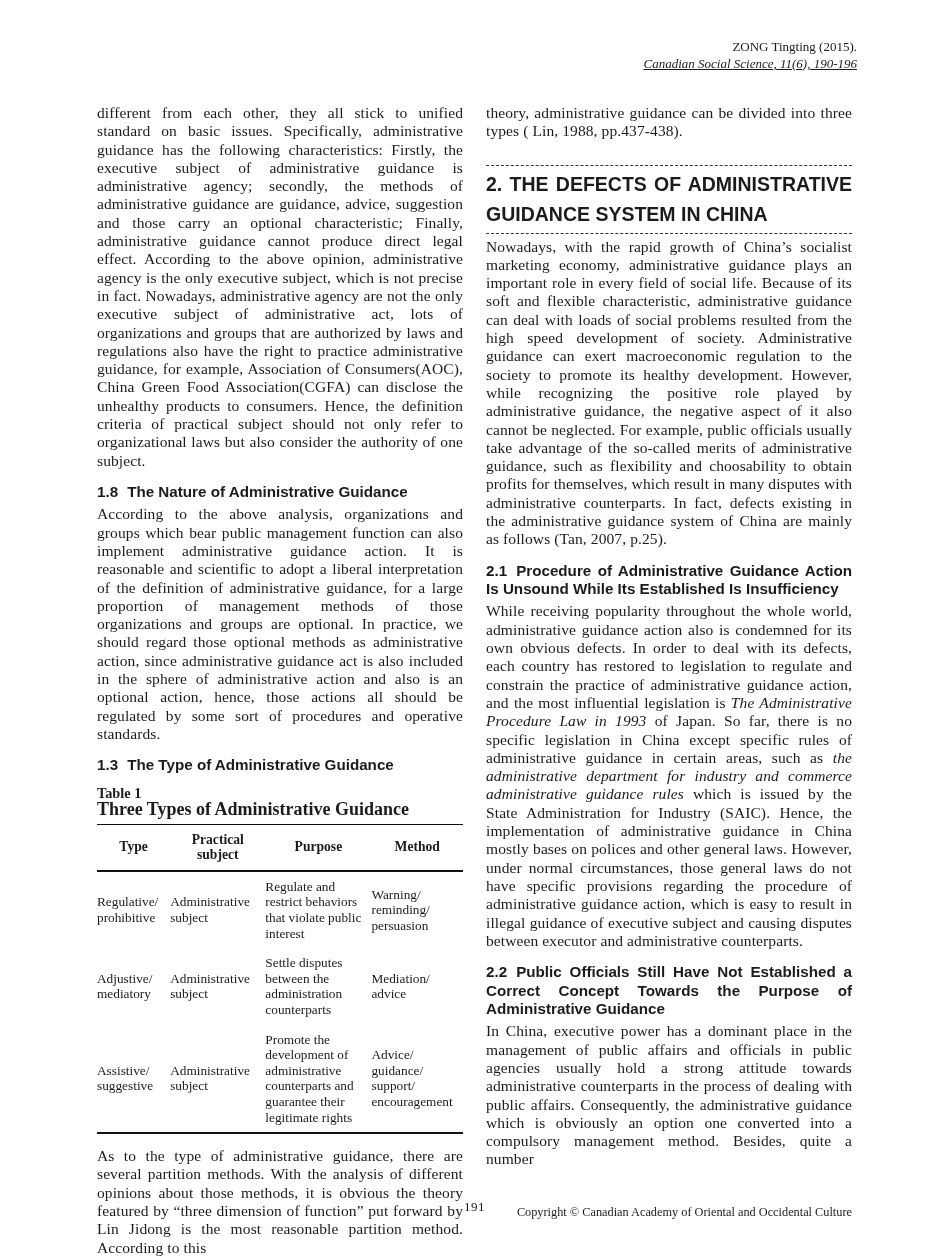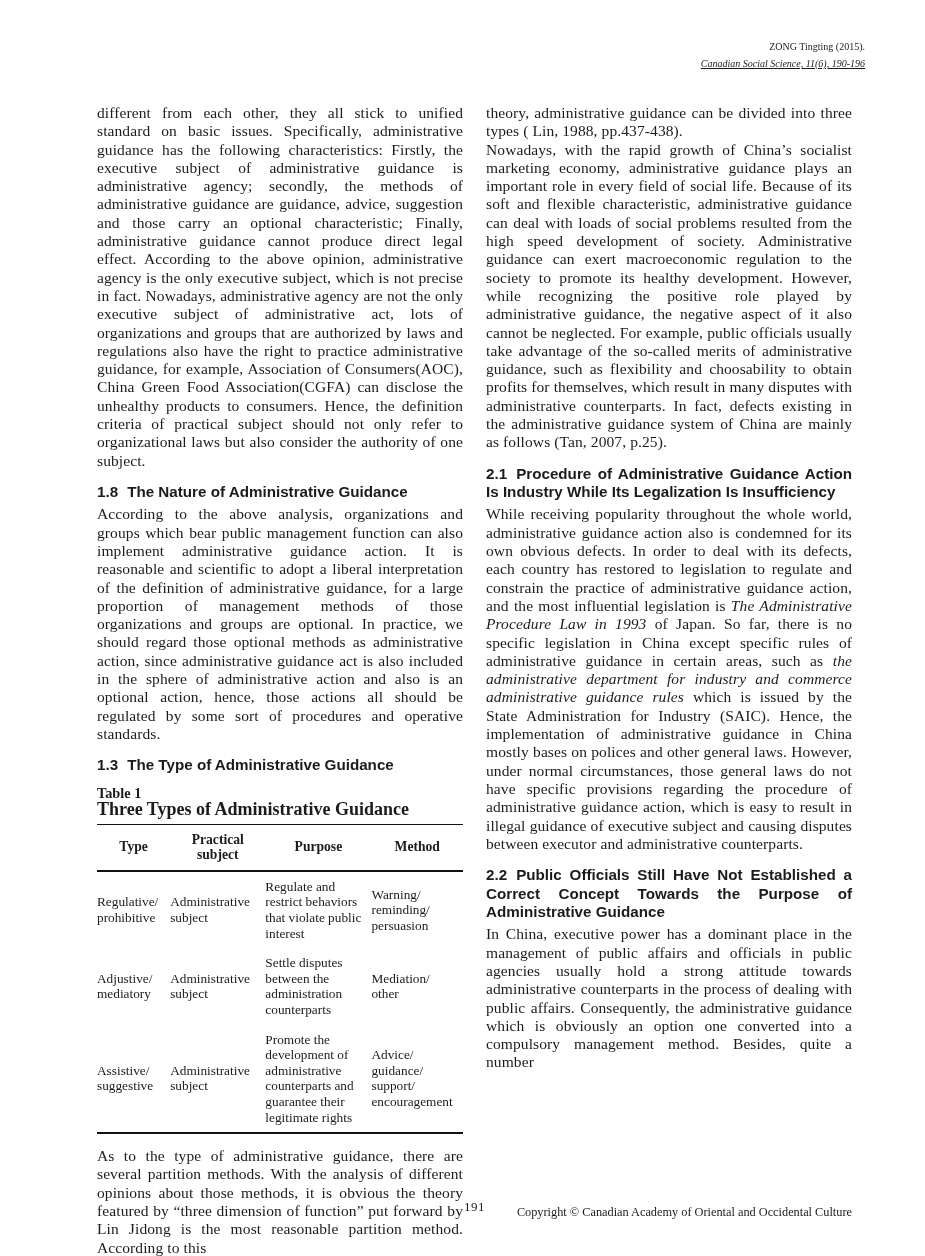--- a/index.html
+++ b/index.html
@@ -8,23 +8,23 @@
     width: 925px;
     height: 1256px;
     background: #ffffff;
     font-family: "Liberation Serif", serif;
     color: #1b1b1b;
     overflow: hidden;
   }
   .page-header {
     position: absolute;
     top: 38px;
-    right: 60px;
+    right: 68px;
     text-align: right;
-    font-size: 10px;
+    font-size: 13px;
     line-height: 17px;
   }
   .page-header .cite {
     font-style: italic;
     text-decoration: underline;
   }
   .columns {
     position: absolute;
     left: 97px;
     top: 104px;
@@ -165,41 +165,45 @@
           <tr>
             <td>Regulative/ prohibitive</td>
             <td>Administrative subject</td>
             <td>Regulate and restrict behaviors that violate public interest</td>
             <td>Warning/ reminding/ persuasion</td>
           </tr>
           <tr>
             <td>Adjustive/ mediatory</td>
             <td>Administrative subject</td>
             <td>Settle disputes between the administration counterparts</td>
-            <td>Mediation/ other</td>
+            <td>Mediation/ advice</td>
           </tr>
           <tr>
             <td>Assistive/ suggestive</td>
             <td>Administrative subject</td>
             <td>Promote the development of administrative counterparts and guarantee their legitimate rights</td>
             <td>Advice/ guidance/ support/ encouragement</td>
           </tr>
         </tbody>
       </table>
 
       <p class="body">As to the type of administrative guidance, there are several partition methods. With the analysis of different opinions about those methods, it is obvious the theory featured by “three dimension of function” put forward by Lin Jidong is the most reasonable partition method. According to this</p>
     </div>
 
     <div class="col">
       <p class="body">theory, administrative guidance can be divided into three types ( Lin, 1988, pp.437-438).</p>
 
+      <h2 class="sec2">
+        <span class="l1">2. THE DEFECTS OF ADMINISTRATIVE</span>
+        <span class="l2">GUIDANCE SYSTEM IN CHINA</span>
+      </h2>
 
       <p class="body">Nowadays, with the rapid growth of China’s socialist marketing economy, administrative guidance plays an important role in every field of social life. Because of its soft and flexible characteristic, administrative guidance can deal with loads of social problems resulted from the high speed development of society. Administrative guidance can exert macroeconomic regulation to the society to promote its healthy development. However, while recognizing the positive role played by administrative guidance, the negative aspect of it also cannot be neglected. For example, public officials usually take advantage of the so-called merits of administrative guidance, such as flexibility and choosability to obtain profits for themselves, which result in many disputes with administrative counterparts. In fact, defects existing in the administrative guidance system of China are mainly as follows (Tan, 2007, p.25).</p>
 
-      <h3 class="subhead"><span class="hnum">2.1</span><span>Procedure of Administrative Guidance Action Is Industry While Its Legalization Is Insufficiency</span></h3>
+      <h3 class="subhead"><span class="hnum">2.1</span><span>Procedure of Administrative Guidance Action Is Unsound While Its Established Is Insufficiency</span></h3>
 
       <p class="body"><span>While receiving popularity throughout the whole world, administrative guidance action also is condemned for its own obvious defects. In order to deal with its defects, each country has restored to legislation to regulate and constrain the practice of administrative guidance action, and the most influential legislation is </span><em>The Administrative Procedure Law in 1993</em><span> of Japan. So far, there is no specific legislation in China except specific rules of administrative guidance in certain areas, such as </span><em>the administrative department for industry and commerce administrative guidance rules</em><span> which is issued by the State Administration for Industry (SAIC). Hence, the implementation of administrative guidance in China mostly bases on polices and other general laws. However, under normal circumstances, those general laws do not have specific provisions regarding the procedure of administrative guidance action, which is easy to result in illegal guidance of executive subject and causing disputes between executor and administrative counterparts.</span></p>
 
       <h3 class="subhead"><span class="hnum">2.2</span><span>Public Officials Still Have Not Established a Correct Concept Towards the Purpose of Administrative Guidance</span></h3>
 
       <p class="body">In China, executive power has a dominant place in the management of public affairs and officials in public agencies usually hold a strong attitude towards administrative counterparts in the process of dealing with public affairs. Consequently, the administrative guidance which is obviously an option one converted into a compulsory management method. Besides, quite a number</p>
     </div>
 
   </div>
 

